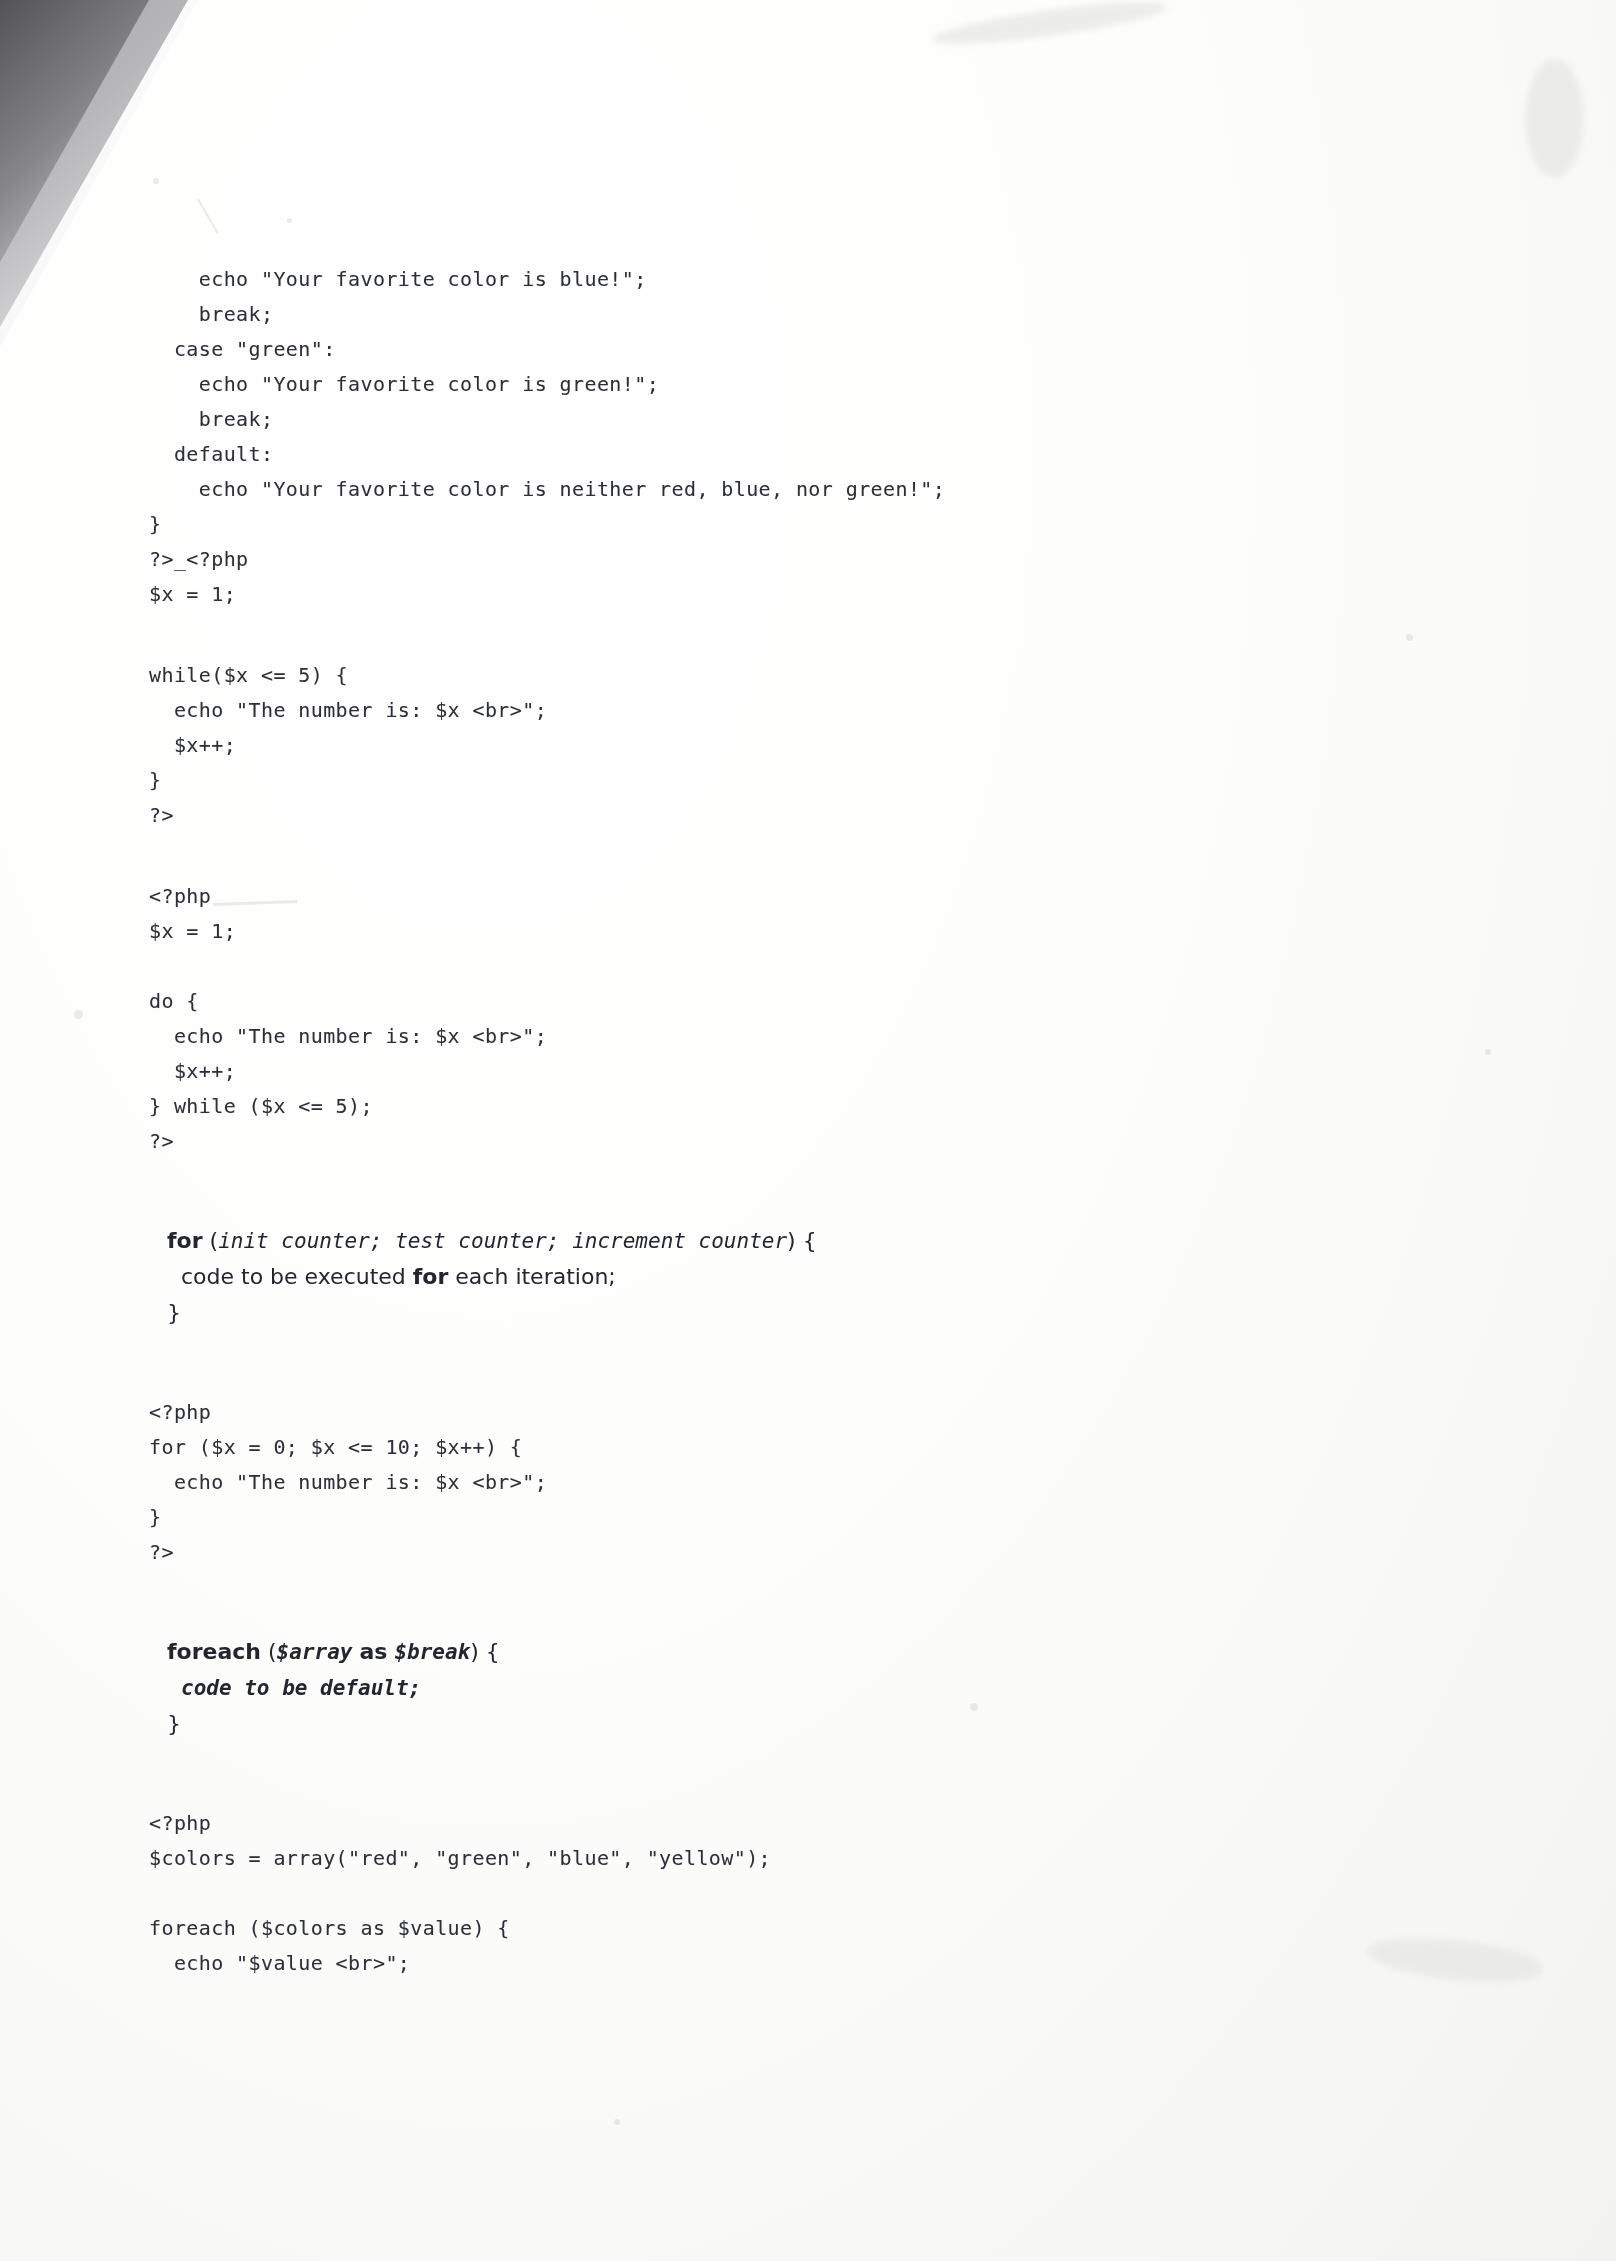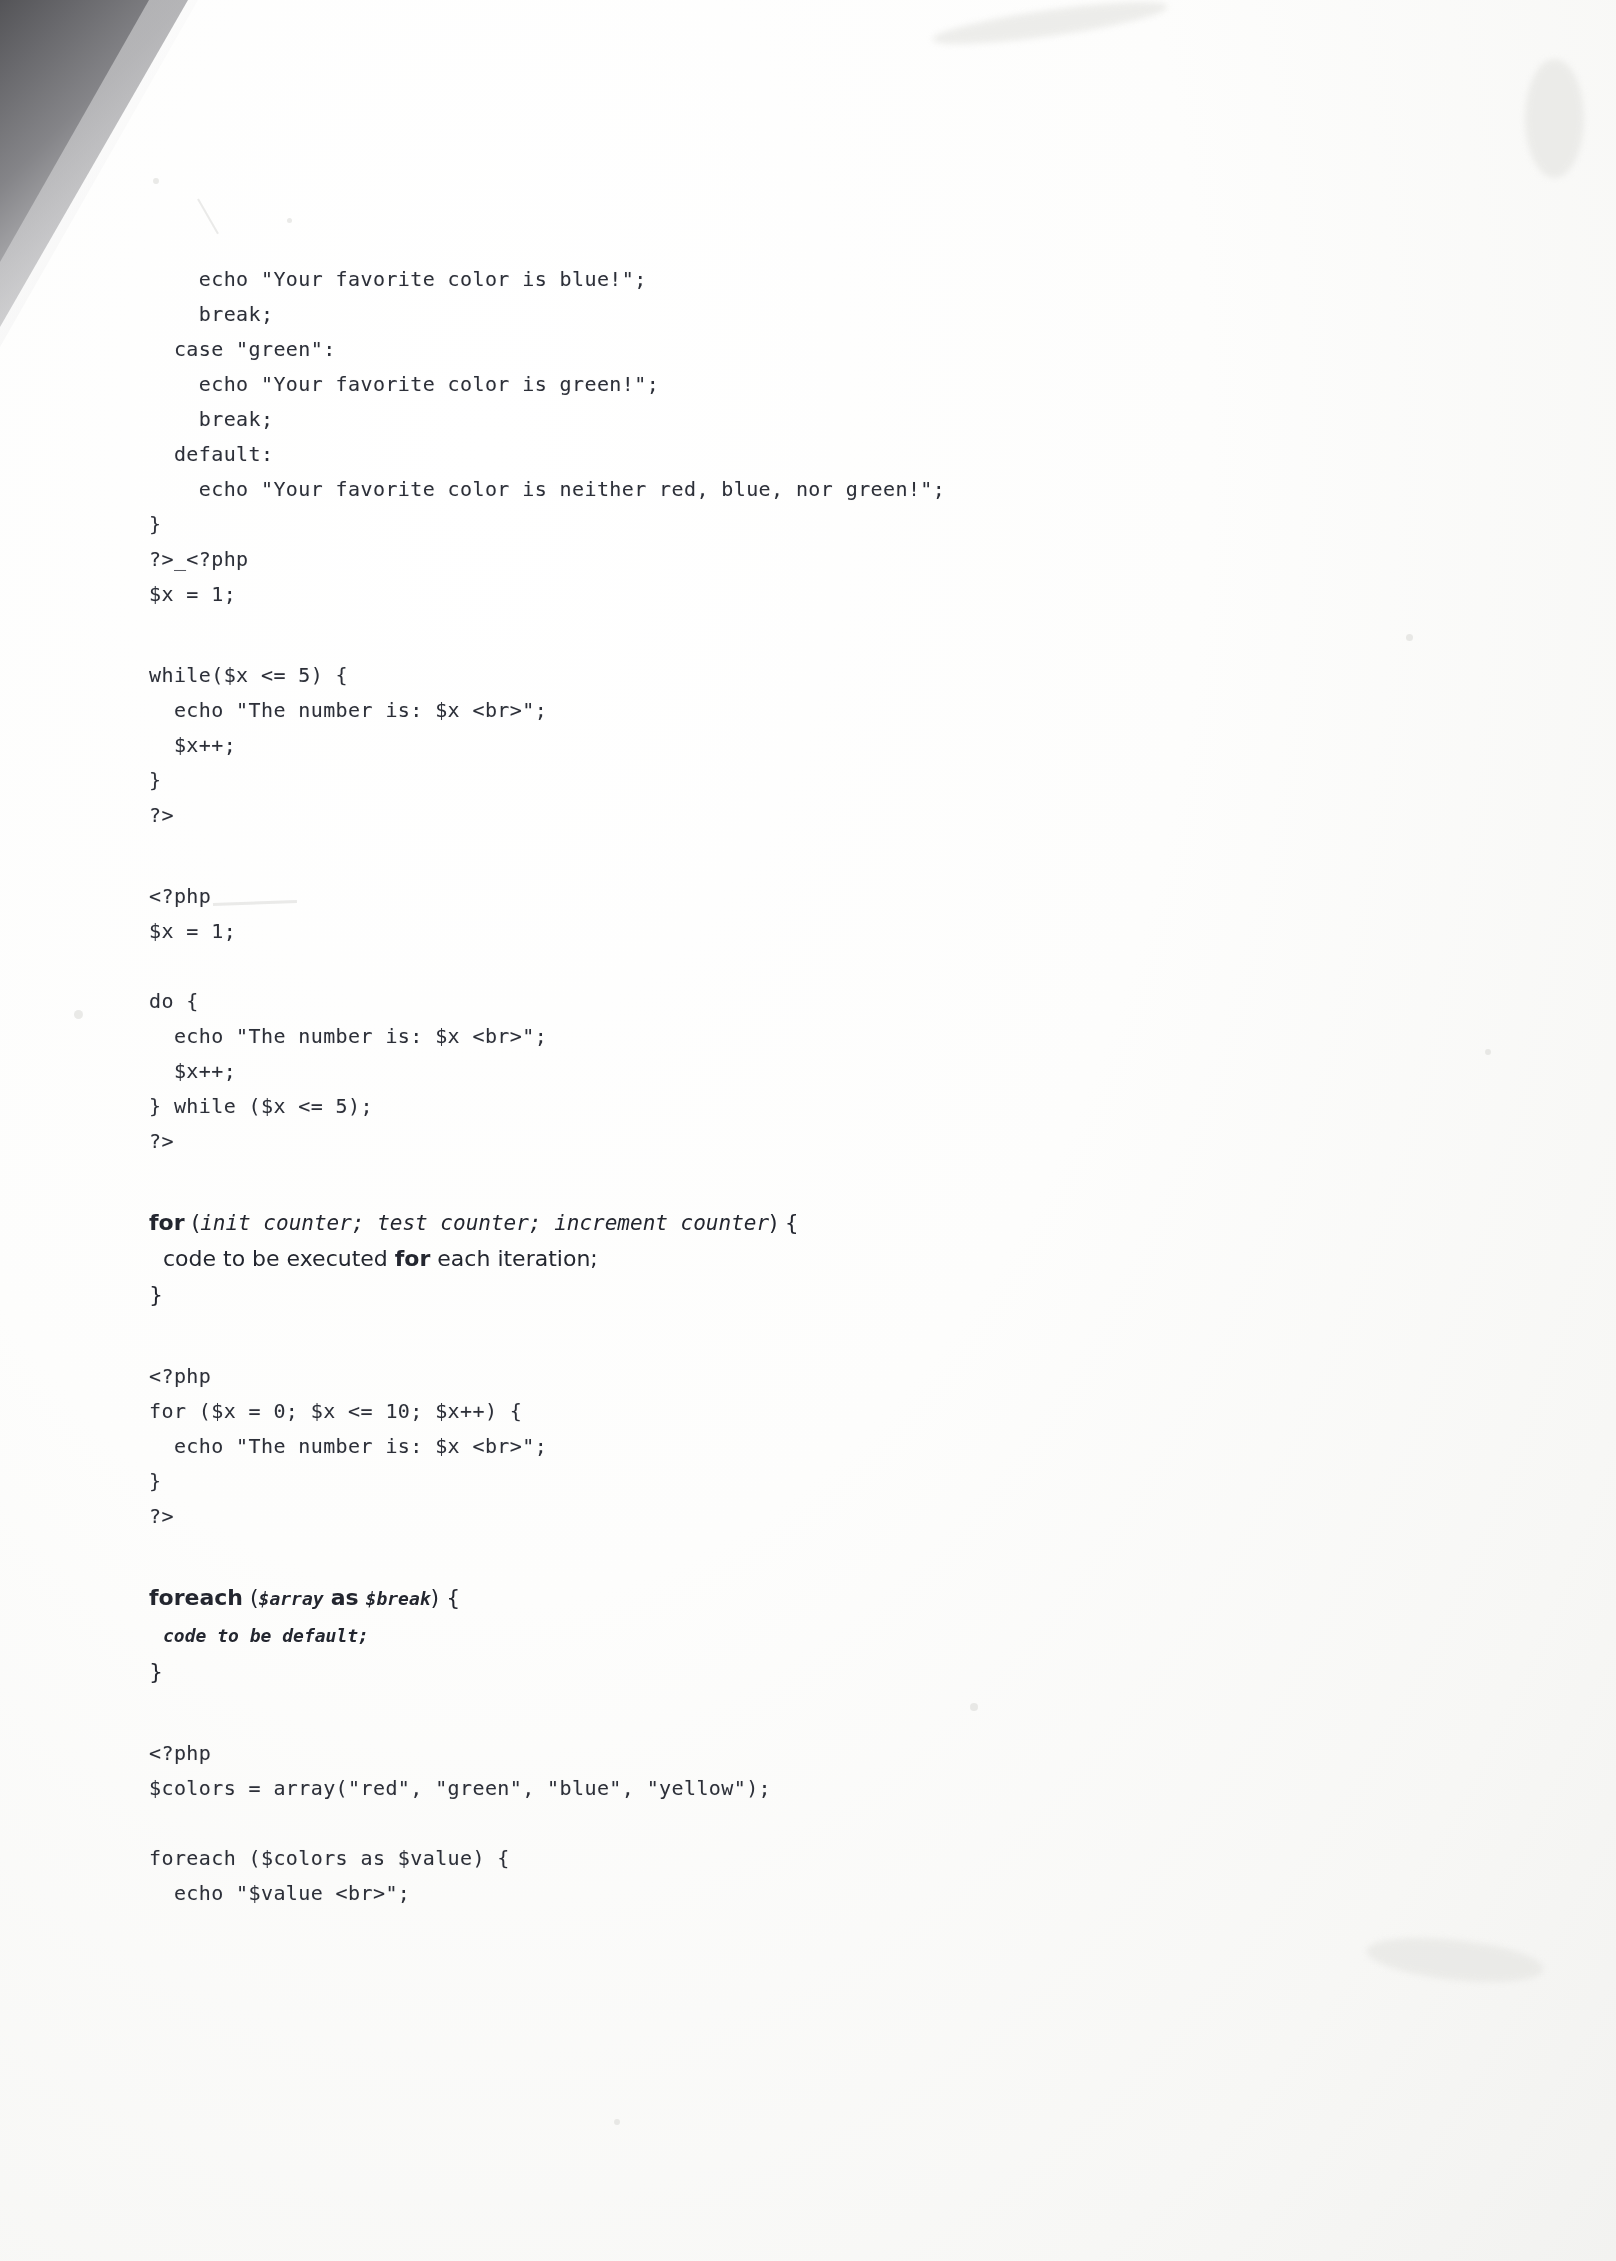--- a/index.html
+++ b/index.html
@@ -89,35 +89,35 @@
   .gap-sm { height: 35px; }
   .gap-md { height: 46px; }
 
   
   .pseudo {
     font-family: "DejaVu Sans", sans-serif;
     font-size: 22px;
     line-height: 36px;
     color: #23262f;
     white-space: pre;
-    margin: 0;
+    margin: 18px;
   }
   .kw-bold {
     font-weight: bold;
   }
   .mono-ital {
     font-family: "DejaVu Sans Mono", monospace;
     font-style: italic;
     font-size: 21px;
   }
   .mono-bold-ital {
     font-family: "DejaVu Sans Mono", monospace;
     font-style: italic;
     font-weight: bold;
-    font-size: 18px;
+    font-size: 21px;
   }
 </style>
 </head>
 <body>
 
 <div id="page">
   <div id="paper"></div>
   <div id="corner-shadow"></div>
   <div id="corner-edge"></div>
 

